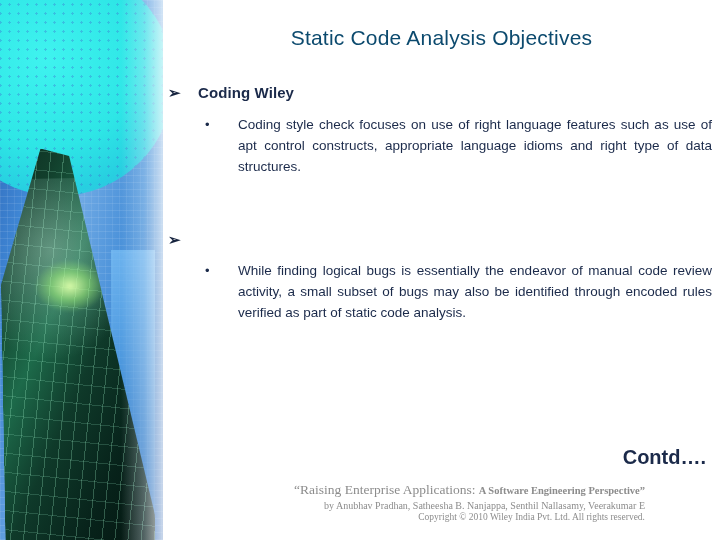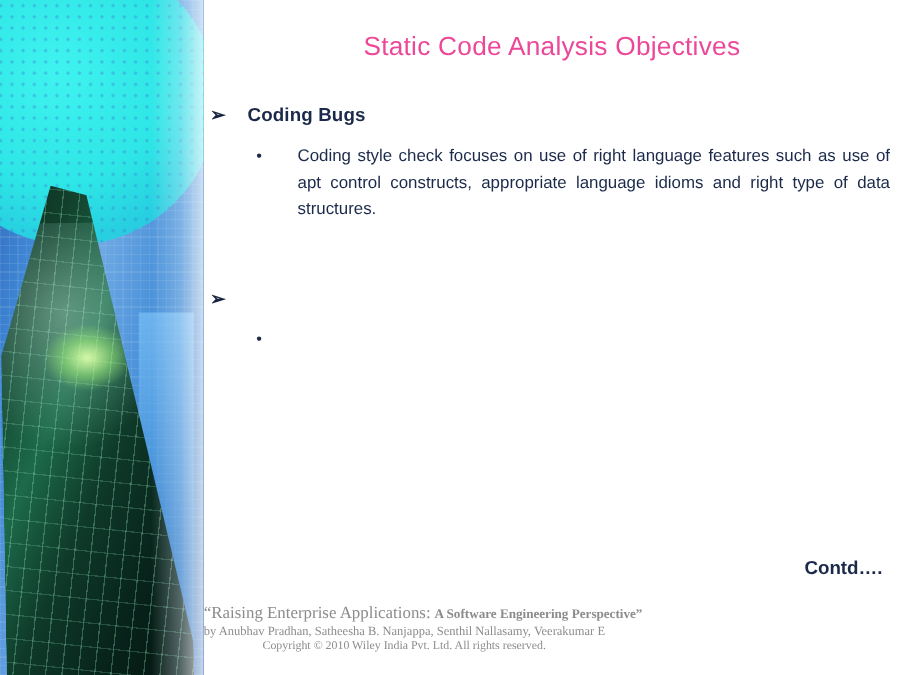--- a/index.html
+++ b/index.html
@@ -139,21 +139,21 @@
   }
 
   
   #title {
     position: absolute;
     left: 163px;
     top: 26px;
     width: 557px;
     text-align: center;
     font-size: 21px;
-    color: #ec4899;
+    color: #0c4a6e;
     letter-spacing: .2px;
   }
 
   .section {
     position: absolute;
     left: 163px;
     width: 557px;
   }
   #section-coding-style { top: 84px; }
   #section-logical-bugs { top: 232px; }
@@ -196,31 +196,31 @@
     line-height: 21px;
     color: #1b2a4a;
     text-align: justify;
     text-justify: inter-word;
   }
 
   #contd {
     position: absolute;
     right: 14px;
     top: 446px;
-    font-size: 15px;
+    font-size: 20px;
     font-weight: bold;
     color: #1b2a4a;
   }
 
   #footer {
     position: absolute;
     left: 163px;
     top: 482px;
     width: 482px;
-    text-align: left;
+    text-align: right;
     color: #8c8c8c;
     font-family: "Liberation Serif", serif;
   }
   #footer-book {
     font-size: 12.5px;
     white-space: nowrap;
   }
   #footer-book .big { font-size: 13.5px; }
   #footer-book .small { font-size: 10.5px; font-weight: bold; }
   #footer-authors {
@@ -255,34 +255,35 @@
       <div class="art-tower-glow"></div>
     </div>
     <div class="art-vsheen"></div>
   </div>
 
   <div id="title">Static Code Analysis Objectives</div>
 
   <div class="section" id="section-coding-style">
     <div class="sec-head">
       <span class="wing-bullet">➢</span>
-      <span class="sec-head-label">Coding Bugs</span>
+      <span class="sec-head-label">Coding Wiley</span>
     </div>
     <div class="sub-block">
       <span class="dot-bullet">•</span>
       <span class="sub-text">Coding style check focuses on use of right language features such as use of apt control constructs, appropriate language idioms and right type of data structures.</span>
     </div>
   </div>
 
   <div class="section" id="section-logical-bugs">
     <div class="sec-head">
       <span class="wing-bullet">➢</span>
     </div>
     <div class="sub-block">
       <span class="dot-bullet">•</span>
+      <span class="sub-text">While finding logical bugs is essentially the endeavor of manual code review activity, a small subset of bugs may also be identified through encoded rules verified as part of static code analysis.</span>
     </div>
   </div>
 
   <div id="contd">Contd….</div>
 
   <div id="footer">
     <div id="footer-book">
       <span class="big">“</span><span class="big">Raising Enterprise Applications:</span>
       <span class="small">A Software Engineering Perspective</span><span class="small">”</span>
     </div>

